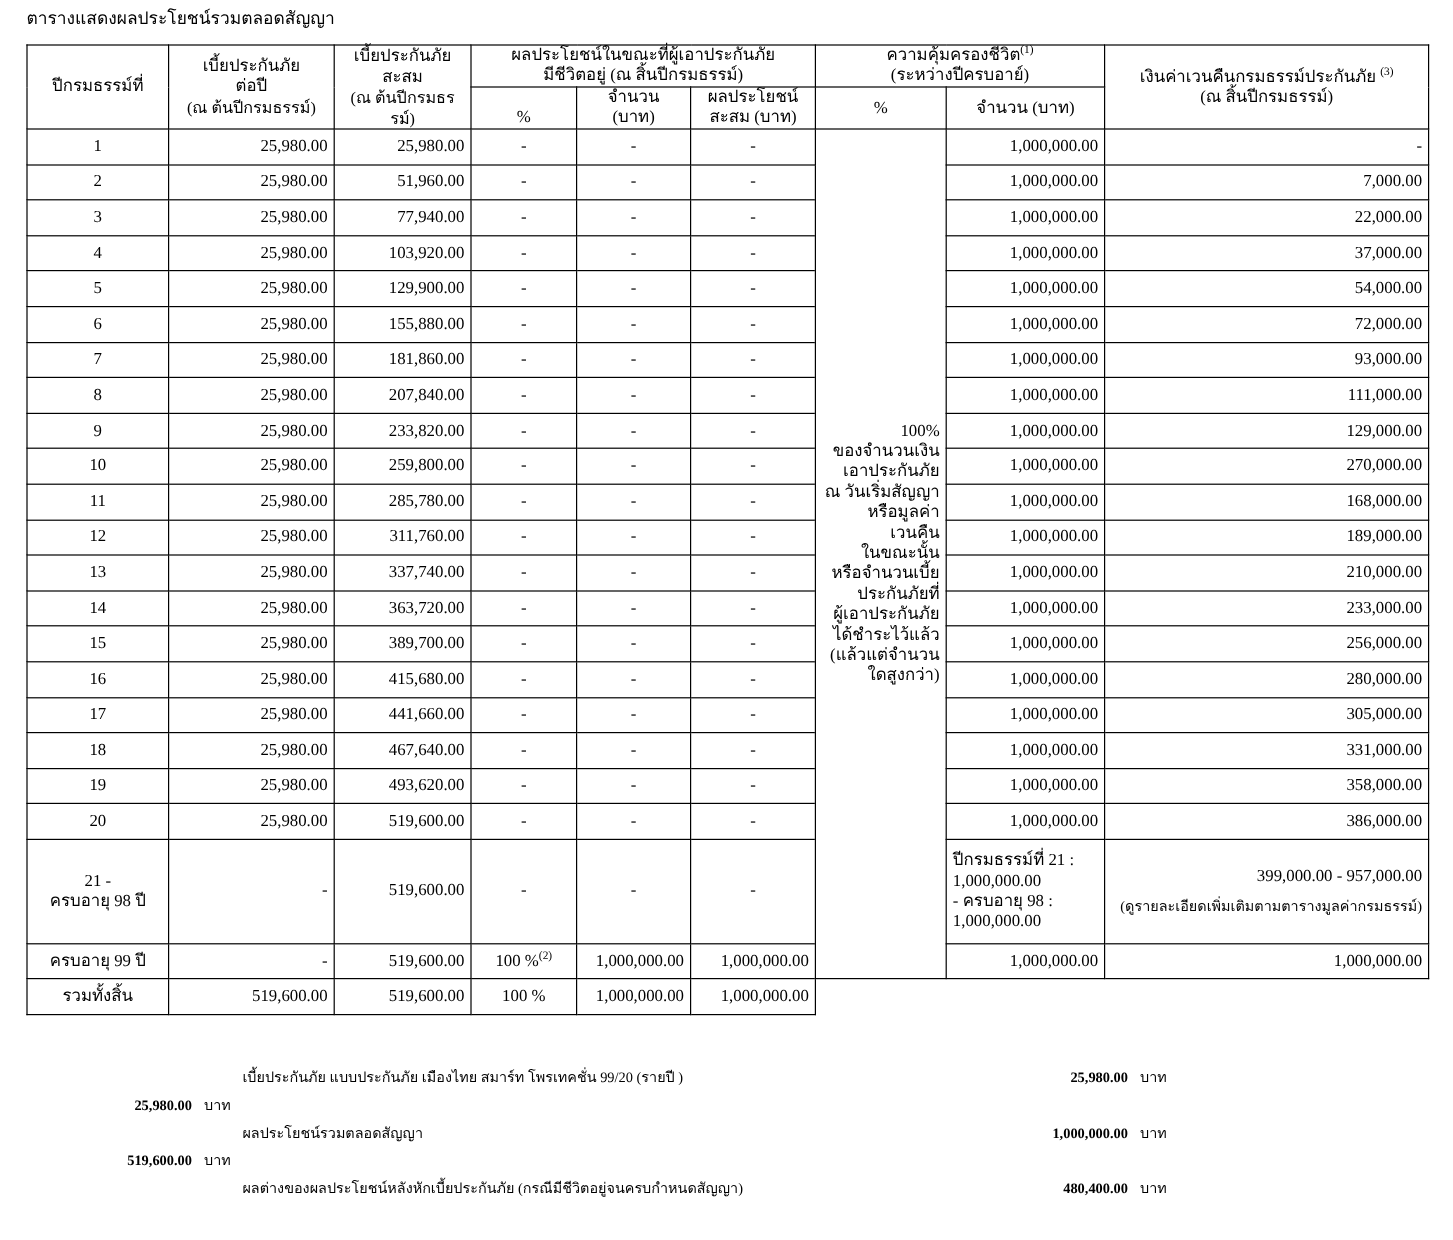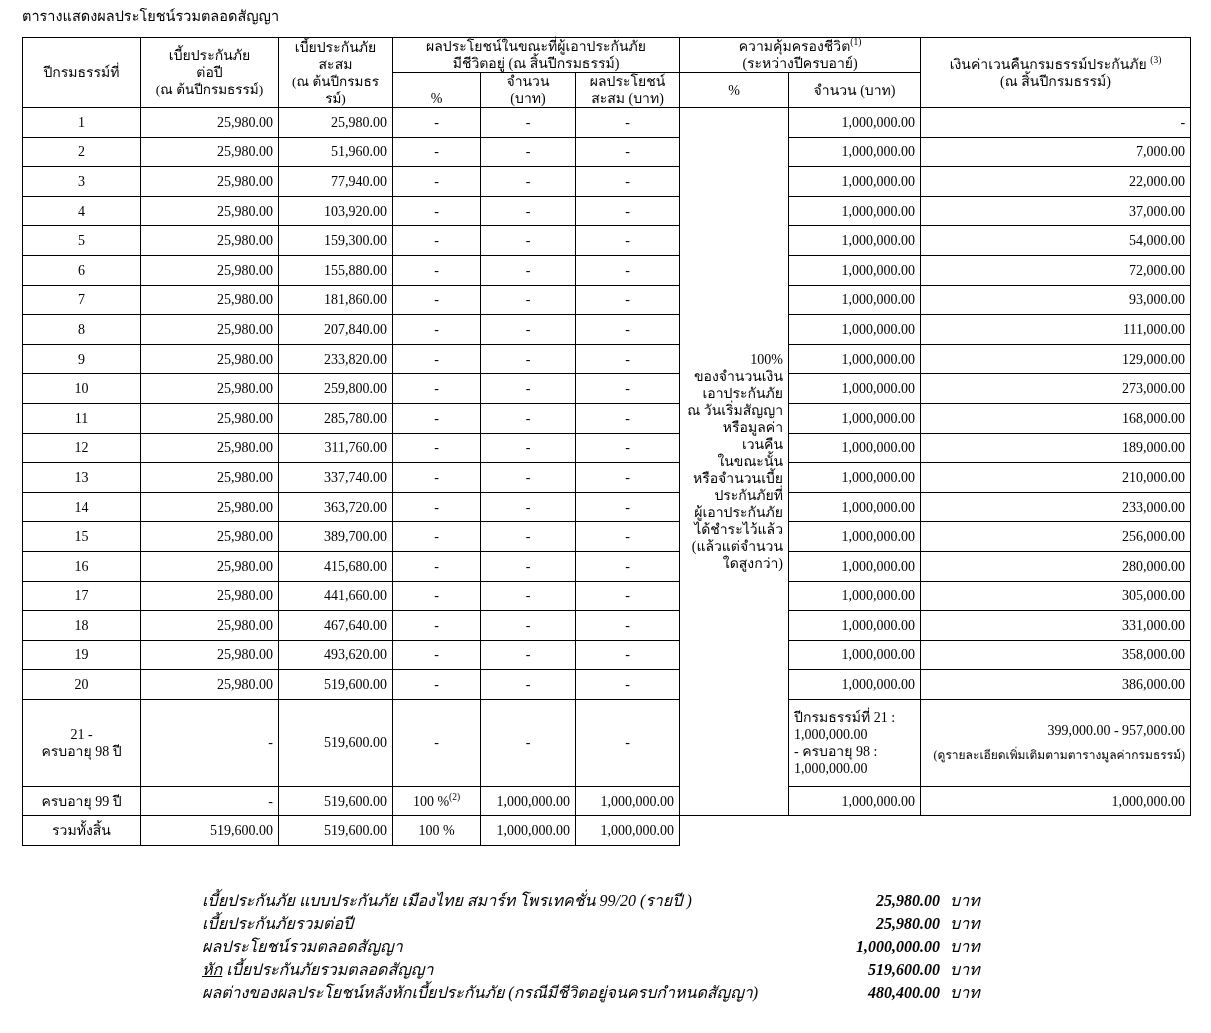--- a/index.html
+++ b/index.html
@@ -97,22 +97,21 @@
   td.surrender-range .note {
     font-size: 12px;
     display: block;
     margin-top: 8px;
   }
   .footer {
     position: absolute;
     left: 0;
     top: 888px;
     width: 1161px;
-    font-size: 16px;
-    font-style: italic;
+    font-size: 12px;
   }
   .footer-row {
     display: flex;
     align-items: baseline;
     height: 23px;
   }
   .footer-label {
     width: 780px;
     padding-left: 202px;
     box-sizing: border-box;
@@ -244,21 +243,21 @@
           <td class="num">103,920.00</td>
           <td class="dash">-</td>
           <td class="dash">-</td>
           <td class="dash">-</td>
           <td class="num">1,000,000.00</td>
           <td class="num">37,000.00</td>
         </tr>
         <tr>
           <td class="ctr">5</td>
           <td class="num">25,980.00</td>
-          <td class="num">159,300.00</td>
+          <td class="num">129,900.00</td>
           <td class="dash">-</td>
           <td class="dash">-</td>
           <td class="dash">-</td>
           <td class="num">1,000,000.00</td>
           <td class="num">54,000.00</td>
         </tr>
         <tr>
           <td class="ctr">6</td>
           <td class="num">25,980.00</td>
           <td class="num">155,880.00</td>
@@ -299,21 +298,21 @@
           <td class="num">129,000.00</td>
         </tr>
         <tr>
           <td class="ctr">10</td>
           <td class="num">25,980.00</td>
           <td class="num">259,800.00</td>
           <td class="dash">-</td>
           <td class="dash">-</td>
           <td class="dash">-</td>
           <td class="num">1,000,000.00</td>
-          <td class="num">273,000.00</td>
+          <td class="num">270,000.00</td>
         </tr>
         <tr>
           <td class="ctr">11</td>
           <td class="num">25,980.00</td>
           <td class="num">285,780.00</td>
           <td class="dash">-</td>
           <td class="dash">-</td>
           <td class="dash">-</td>
           <td class="num">1,000,000.00</td>
           <td class="num">168,000.00</td>
@@ -442,31 +441,29 @@
       </tbody>
   </table>
 
   <div class="footer" id="footer">
       <div class="footer-row">
         <div class="footer-label"><span>เบี้ยประกันภัย แบบประกันภัย เมืองไทย สมาร์ท โพรเทคชั่น 99/20  (รายปี )</span></div>
         <div class="footer-amt">25,980.00</div>
         <div class="footer-unit">บาท</div>
       </div>
       <div class="footer-row">
-        <div class="footer-label"><span>เบี้ยประกันภัยรวมต่อปี</span></div>
         <div class="footer-amt">25,980.00</div>
         <div class="footer-unit">บาท</div>
       </div>
       <div class="footer-row">
         <div class="footer-label"><span>ผลประโยชน์รวมตลอดสัญญา</span></div>
         <div class="footer-amt">1,000,000.00</div>
         <div class="footer-unit">บาท</div>
       </div>
       <div class="footer-row">
-        <div class="footer-label"><span class="u">หัก</span><span> เบี้ยประกันภัยรวมตลอดสัญญา</span></div>
         <div class="footer-amt">519,600.00</div>
         <div class="footer-unit">บาท</div>
       </div>
       <div class="footer-row">
         <div class="footer-label"><span>ผลต่างของผลประโยชน์หลังหักเบี้ยประกันภัย (กรณีมีชีวิตอยู่จนครบกำหนดสัญญา)</span></div>
         <div class="footer-amt">480,400.00</div>
         <div class="footer-unit">บาท</div>
       </div>
     </div>
 

